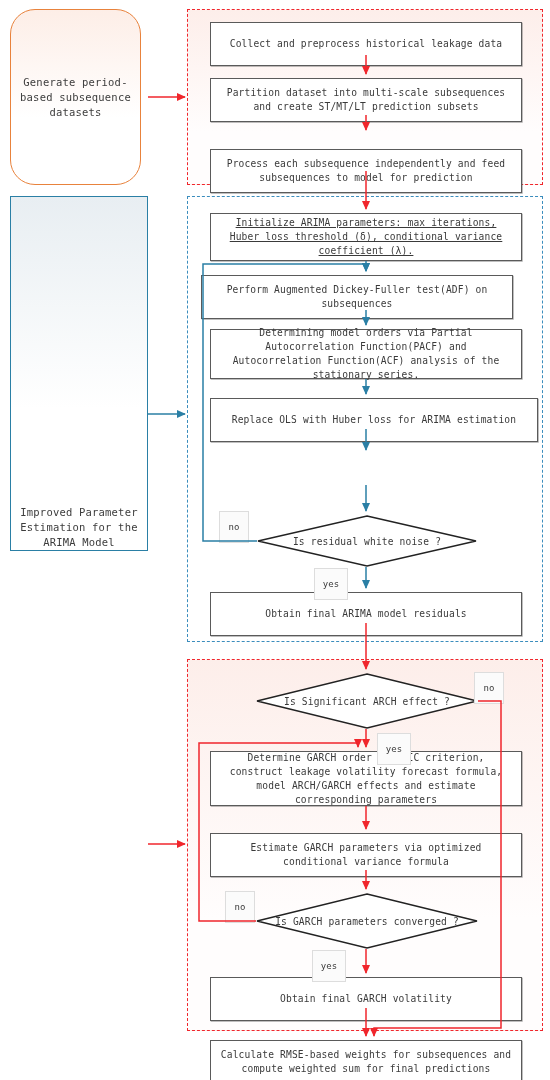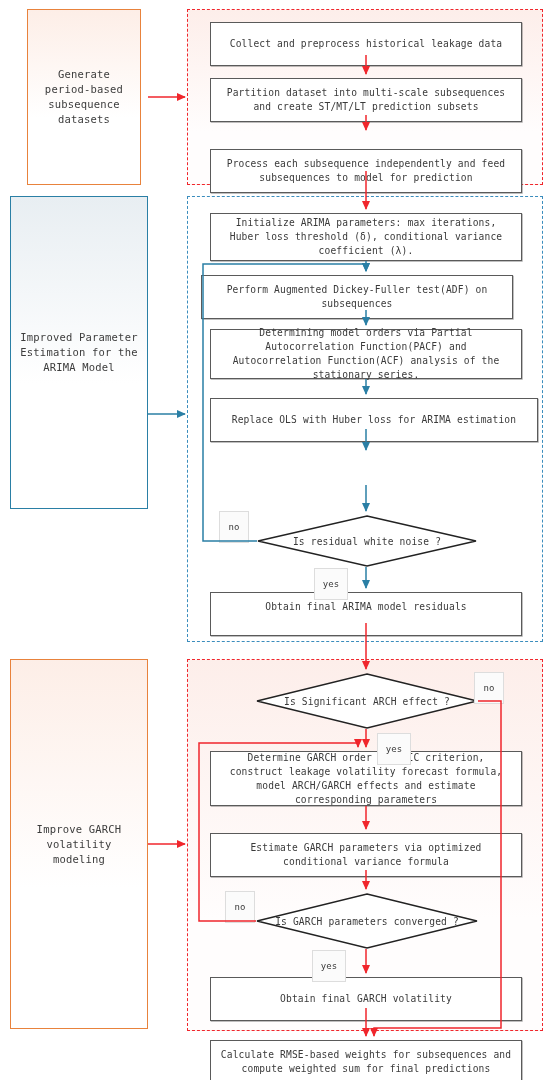--- a/index.html
+++ b/index.html
@@ -53,45 +53,42 @@
 </style>
 </head>
 <body>
 
 <div id="stage">
 
   <div class="group red" style="left:187px;top:9px;width:356px;height:176px;"></div>
   <div class="group blue" style="left:187px;top:196px;width:356px;height:446px;"></div>
   <div class="group red" style="left:187px;top:659px;width:356px;height:372px;"></div>
 
-  <div class="node panel" style="left:27px;top:9px;width:114px;height:176px;">
+  <div class="node panel" style="left:10px;top:9px;width:131px;height:176px;border-radius:25px;">
     <span>Generate period-based subsequence datasets</span>
   </div>
 
-  <div class="node panel blue" style="left:10px;top:196px;width:138px;height:313px;">
+  <div class="node panel blue" style="left:10px;top:196px;width:138px;height:355px;align-items:flex-end;">
     <span>Improved Parameter Estimation for the ARIMA Model</span>
   </div>
 
-  <div class="node panel" style="left:10px;top:659px;width:138px;height:370px;">
-    <span>Improve GARCH volatility modeling</span>
-  </div>
 
   <div class="node pbox" style="left:210px;top:22px;width:312px;height:33px;">
     <span>Collect and preprocess historical leakage data</span>
   </div>
 
   <div class="node pbox" style="left:210px;top:78px;width:312px;height:37px;">
     <span>Partition dataset into multi-scale subsequences and create ST/MT/LT prediction subsets</span>
   </div>
 
   <div class="node pbox" style="left:210px;top:134px;width:312px;height:37px;margin-top:15px;">
     <span>Process each subsequence independently and feed subsequences to model for prediction</span>
   </div>
 
-  <div class="node pbox" style="left:210px;top:213px;width:312px;height:48px;">
+  <div class="node pbox" style="left:210px;top:213px;width:312px;height:48px;text-decoration:underline;">
     <span>Initialize ARIMA parameters: max iterations, Huber loss threshold (δ), conditional variance coefficient (λ).</span>
   </div>
 
   <div class="node pbox" style="left:201px;top:275px;width:312px;height:30px;">
     <span>Perform Augmented Dickey-Fuller test(ADF) on subsequences</span>
   </div>
 
   <div class="node pbox" style="left:210px;top:329px;width:312px;height:50px;">
     <span>Determining model orders via Partial Autocorrelation Function(PACF) and Autocorrelation Function(ACF) analysis of the stationary series.</span>
   </div>
@@ -101,21 +98,21 @@
   </div>
 
 
   <div class="diamond" style="left:257px;top:515px;width:220px;height:52px;">
     <svg width="220" height="52" viewBox="0 0 220 52">
       <polygon points="110,1 219,26 110,51 1,26" fill="#ffffff" stroke="#222222" stroke-width="1.3"></polygon>
     </svg>
     <div class="dlabel">Is residual white noise ?</div>
   </div>
 
-  <div class="node pbox" style="left:210px;top:592px;width:312px;height:40px;align-items:flex-end;">
+  <div class="node pbox" style="left:210px;top:592px;width:312px;height:40px;">
     <span>Obtain final ARIMA model residuals</span>
   </div>
 
   <div class="diamond" style="left:256px;top:673px;width:222px;height:56px;">
     <svg width="222" height="56" viewBox="0 0 222 56">
       <polygon points="111,1 221,28 111,55 1,28" fill="#ffffff" stroke="#222222" stroke-width="1.3"></polygon>
     </svg>
     <div class="dlabel">Is Significant ARCH effect ?</div>
   </div>
 

